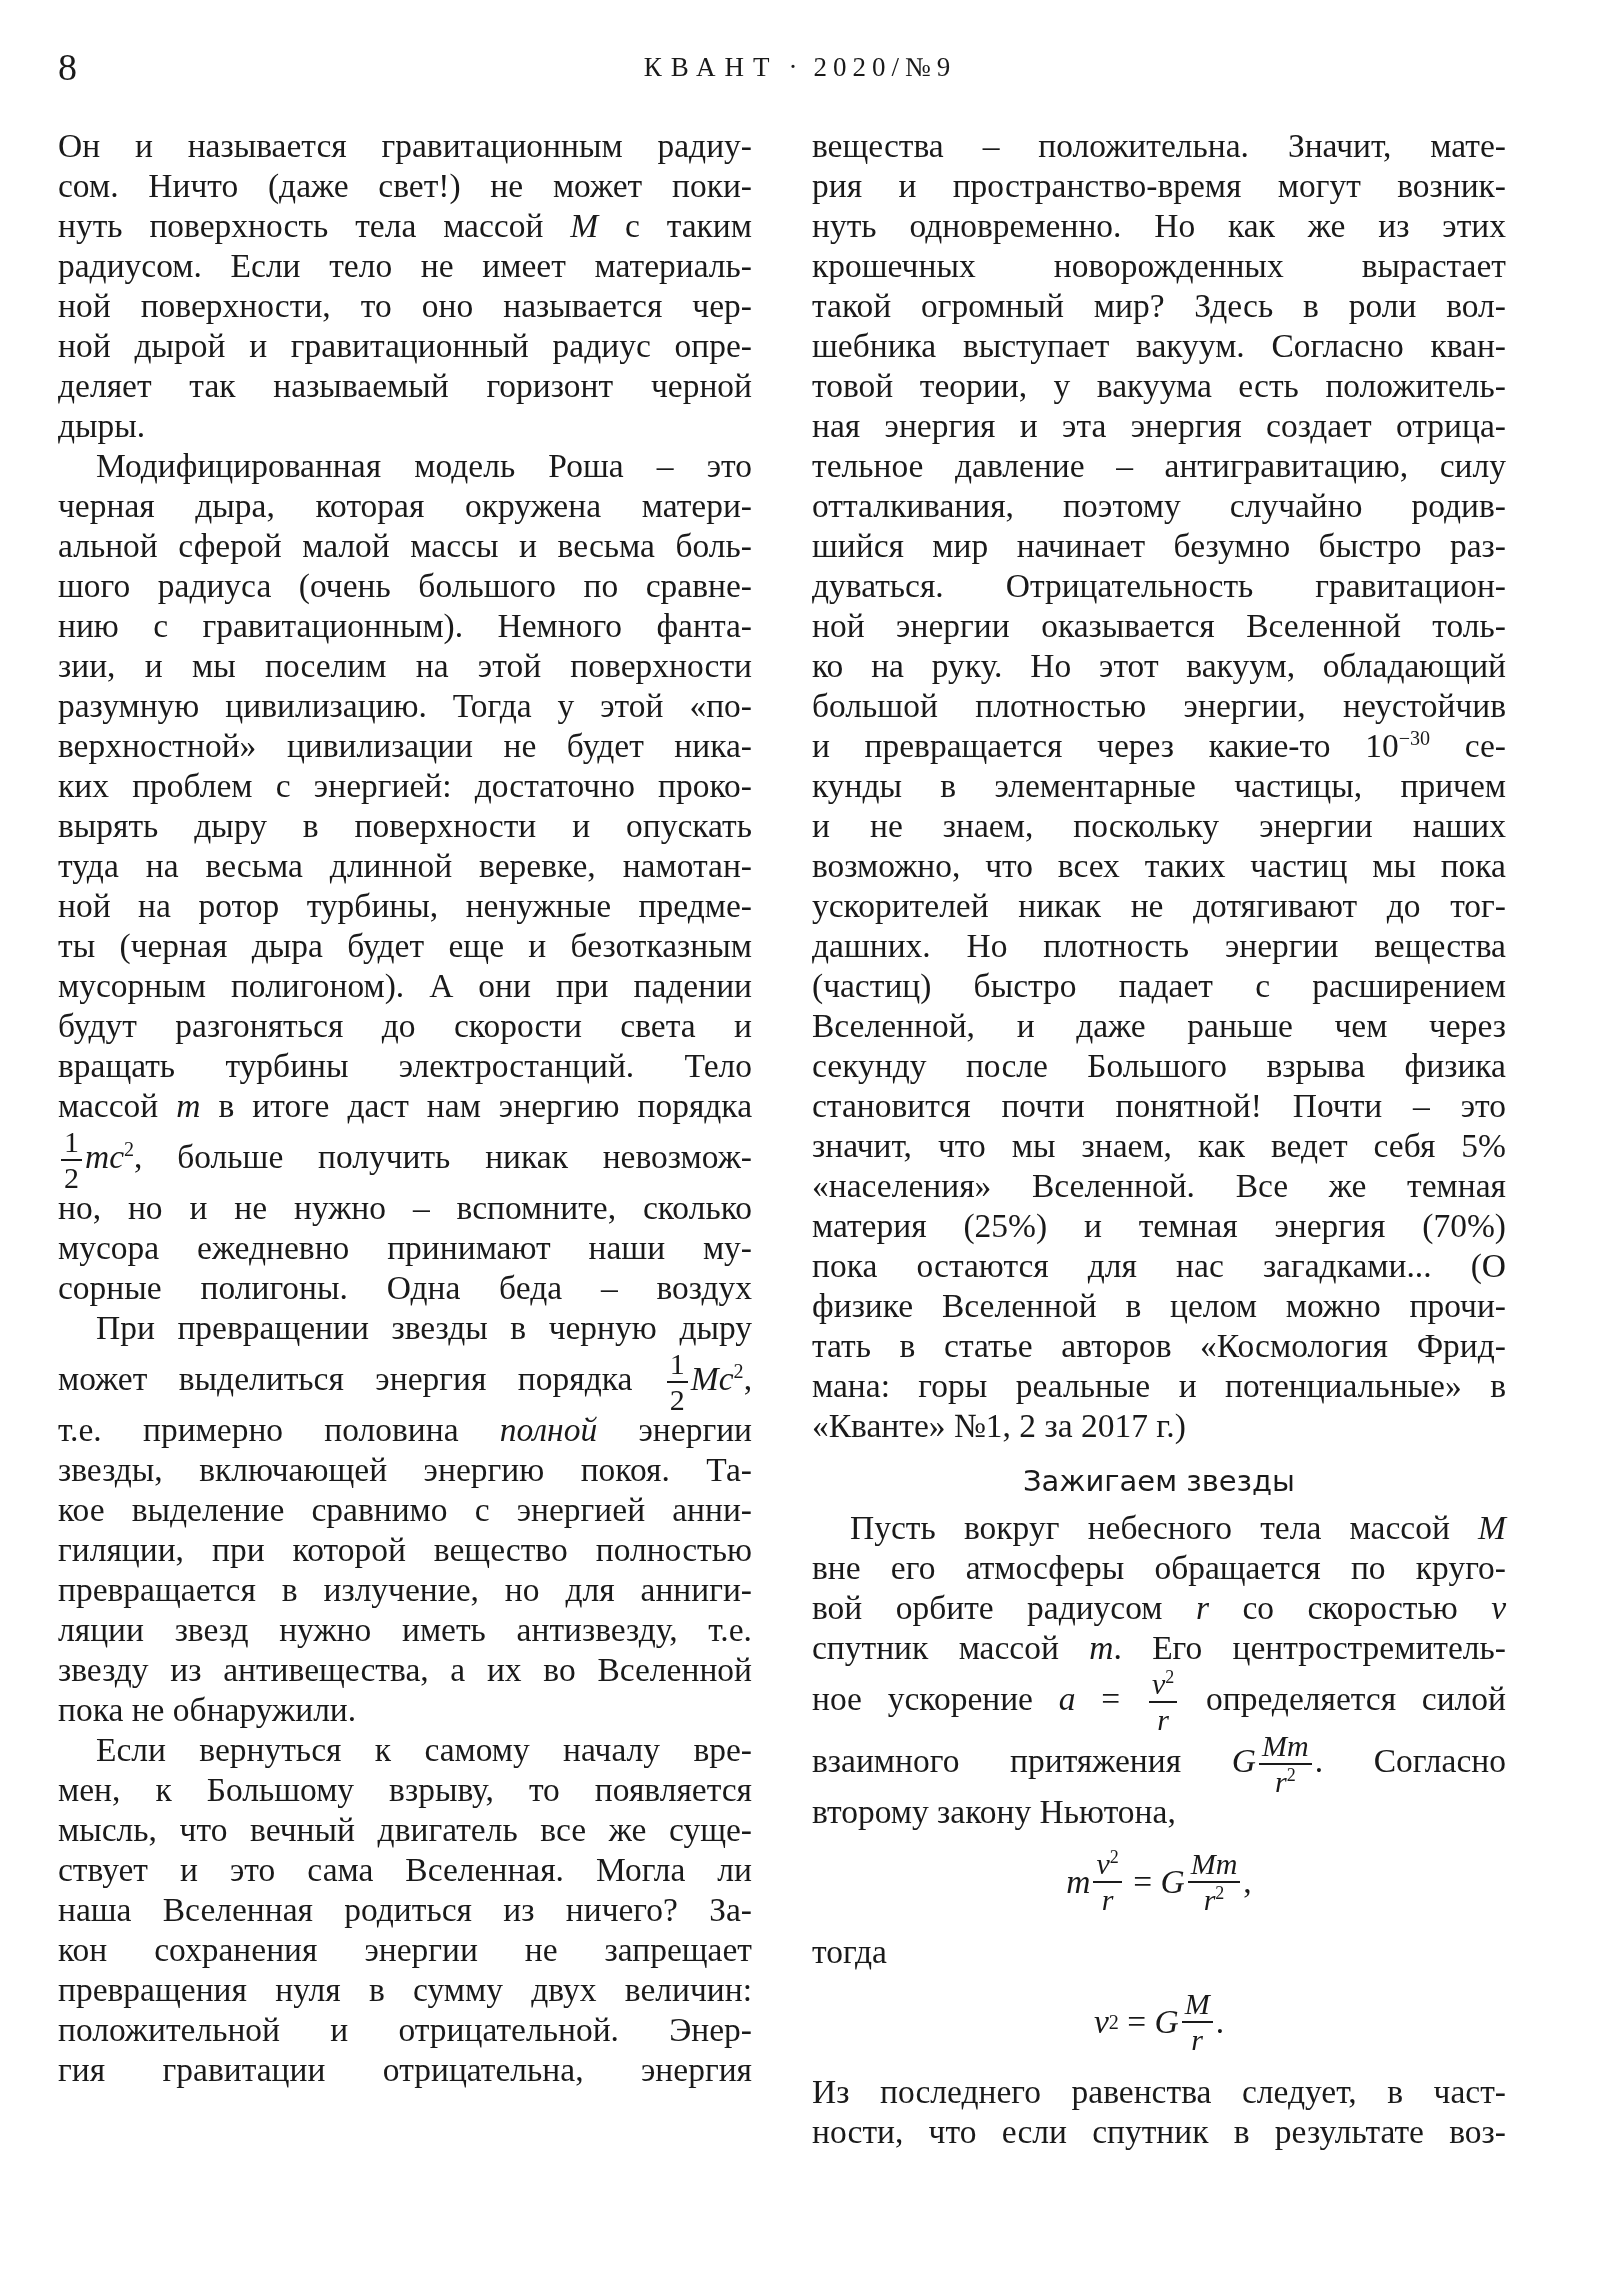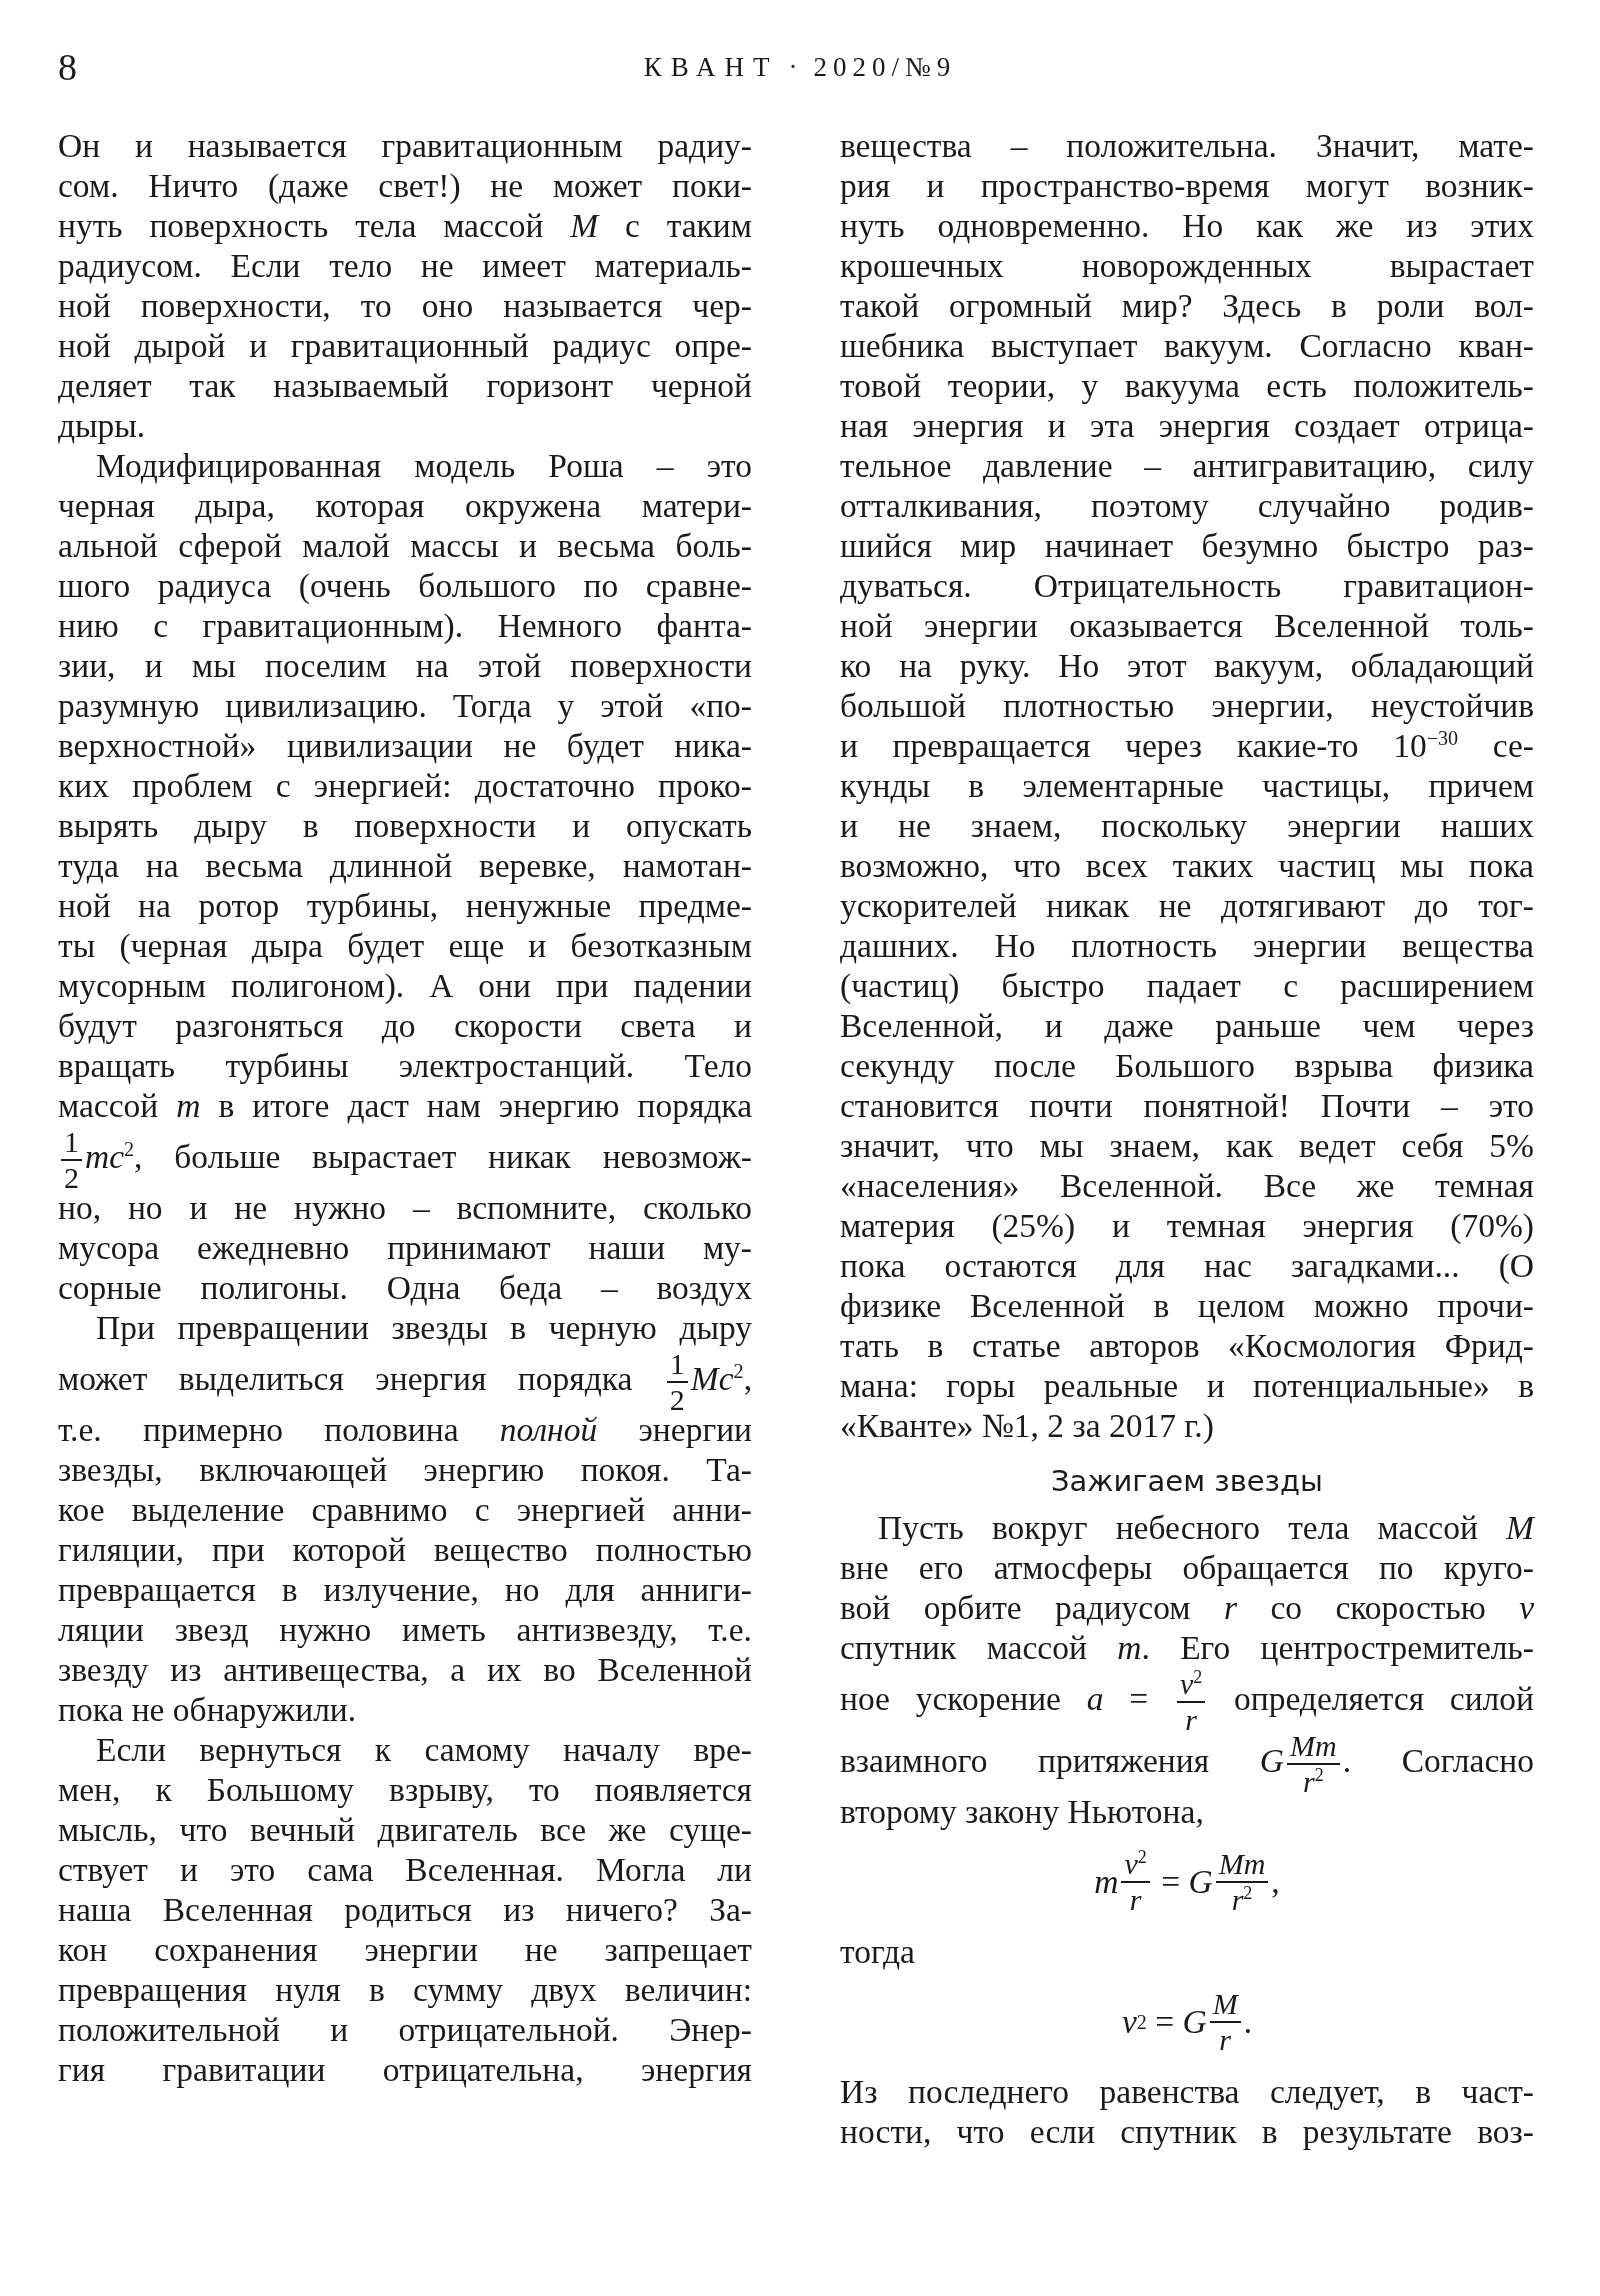--- a/index.html
+++ b/index.html
@@ -5,21 +5,21 @@
   html, body { margin: 0; padding: 0; background: #ffffff; }
   body { width: 1600px; height: 2296px; position: relative; overflow: hidden;
          font-family: "Liberation Serif", "DejaVu Serif", serif; color: #1a1a1a; }
   .page-num { position: absolute; left: 58px; top: 48px; font-size: 38px; line-height: 1; }
   .running-head { position: absolute; left: 0; right: 0; top: 54px; text-align: center;
                   font-size: 27px; line-height: 1; letter-spacing: 6px; }
   .running-head .mag { font-weight: normal; letter-spacing: 9px; }
   .running-head .dot { margin: 0 10px; }
   .col { position: absolute; top: 126px; width: 694px; font-size: 33.5px; }
   .col.left { left: 58px; }
-  .col.right { left: 840px; }
+  .col.right { left: 812px; }
   .ln { display: block; height: 40px; line-height: 40px; white-space: nowrap;
         text-align: justify; text-align-last: justify; overflow: visible; }
   .ln.last { text-align-last: left; }
   .ln.indent { padding-left: 38px; }
   .ln.tall { height: 62px; line-height: 62px; }
   .ln.formula { height: 100px; display: flex; align-items: center; justify-content: center; }
   i.v { font-style: italic; }
   .frac { display: inline-flex; flex-direction: column; align-items: center; vertical-align: middle;
           line-height: 1; margin: 0 3px; font-size: 30px; }
   .frac .num { padding: 0 3px 2px; border-bottom: 2px solid #1a1a1a; }
@@ -59,21 +59,21 @@
   <span class="ln">туда на весьма длинной веревке, намотан-</span>
   <span class="ln">ной на ротор турбины, ненужные предме-</span>
   <span class="ln">ты (черная дыра будет еще и безотказным</span>
   <span class="ln">мусорным полигоном). А они при падении</span>
   <span class="ln">будут разгоняться до скорости света и</span>
   <span class="ln">вращать турбины электростанций. Тело</span>
   <span class="ln"><span>массой</span> <i class="v">m</i> <span>в итоге даст нам энергию порядка</span></span>
   <span class="ln tall"><span style="white-space:nowrap"><span class="frac">
           <span class="num">1</span>
           <span class="den">2</span>
-        </span><i class="v">mc</i><sup>2</sup><span>, больше вырастает никак невозмож-</span></span></span>
+        </span><i class="v">mc</i><sup>2</sup><span>, больше получить никак невозмож-</span></span></span>
   <span class="ln">но, но и не нужно – вспомните, сколько</span>
   <span class="ln">мусора ежедневно принимают наши му-</span>
   <span class="ln">сорные полигоны. Одна беда – воздух</span>
 
   <span class="ln indent">При превращении звезды в черную дыру</span>
   <span class="ln tall"><span>может выделиться энергия порядка</span> <span style="white-space:nowrap"><span class="frac">
           <span class="num">1</span>
           <span class="den">2</span>
         </span><i class="v">Mc</i><sup>2</sup><span>,</span></span></span>
   <span class="ln"><span>т.е. примерно половина</span> <i>полной</i> <span>энергии</span></span>

